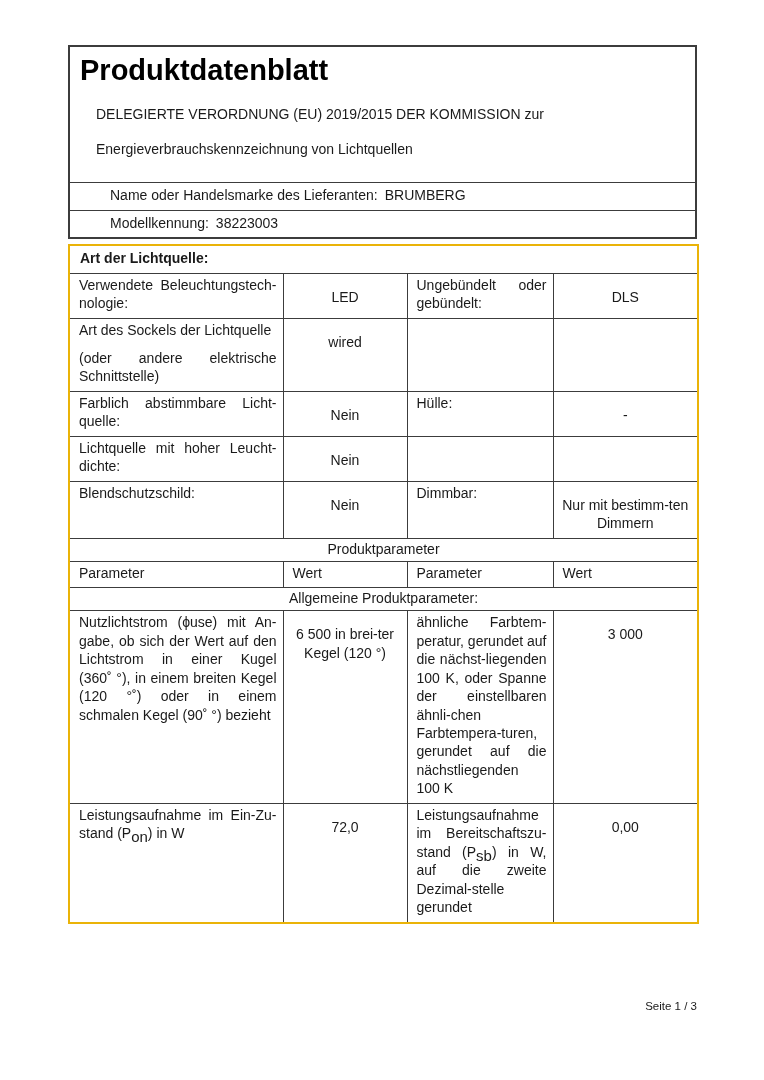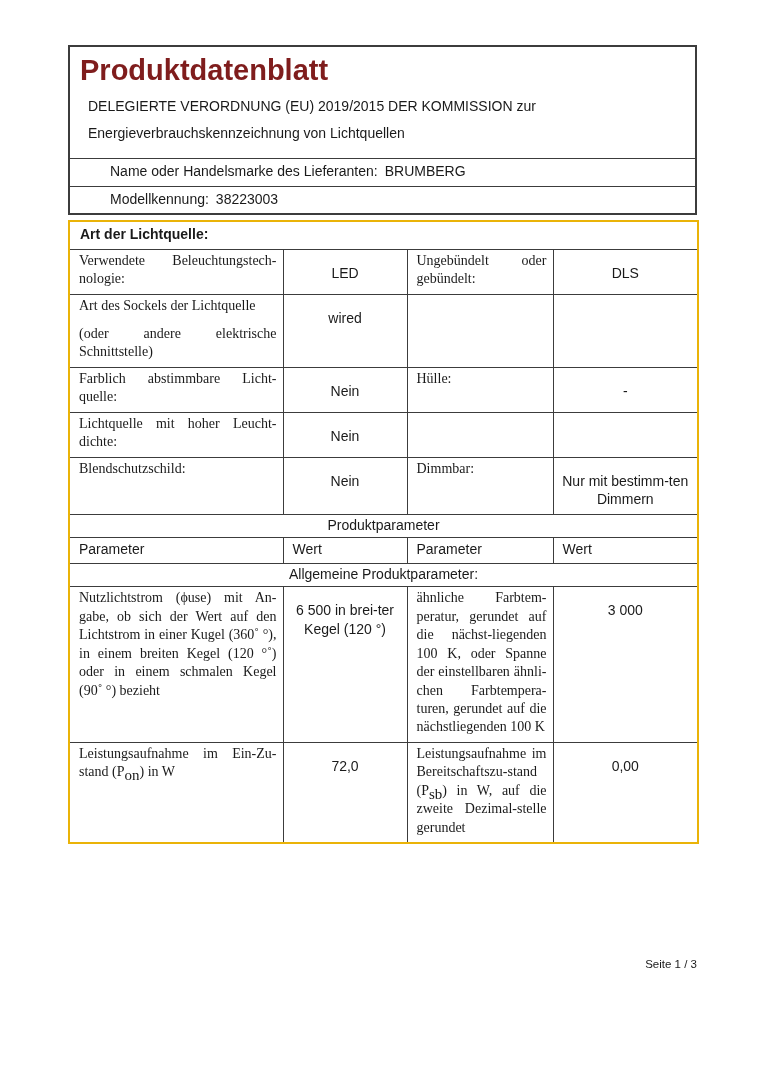--- a/index.html
+++ b/index.html
@@ -30,66 +30,65 @@
   td { border: 1px solid #3c3c3c; vertical-align: top; }
 
   
   .title-cell { padding: 4px 10px 8px 10px; }
   .doc-title {
     font-size: 29px;
     font-weight: bold;
     letter-spacing: 0px;
     margin: 0 0 7px 0;
   }
-  .subtitle { margin: 8px; }
+  .subtitle { margin: 16px; }
   .info-cell { padding: 3px 10px 5px 10px; }
   .info-cell.tall { padding-bottom: 7px; }
   .lbl { font-weight: normal; margin-left: 30px; }
   .val-inline { margin-left: 7px; }
 
   
   .sec-left  { font-weight: bold; padding: 3px 10px 5px 10px; }
   .sec-center{ font-weight: normal; text-align: center; padding: 1px 6px 3px 6px; }
   .p-cell {
     padding: 2px 6px 5px 9px;
     text-align: justify;
     text-align-last: left;
-    font-family: Liberation Serif, serif;
   }
   .p-cell p { margin: 0; }
   .p-cell p + p { margin-top: 10px; }
   .v-cell {
     padding: 14px 4px 5px 4px;
     text-align: center;
   }
   .hdr-cell { padding: 2px 6px 4px 9px; }
   sub { font-size: 15px; line-height: 0; }
 
   .footer {
     position: absolute;
     left: 0;
-    top: 958px;
+    top: 1000px;
     width: 764px;
     box-sizing: border-box;
     padding-right: 67px;
     text-align: right;
     font-size: 11.5px;
     color: #1a1a1a;
   }
 </style>
 </head>
 <body>
 
 <div class="doc">
 
   <table class="info-table">
     <tbody>
         <tr>
       <td class="title-cell">
-        <p class="doc-title" id="docTitle" style="color: #7f1d1d;">Produktdatenblatt</p>
+        <p class="doc-title" id="docTitle" style="color: #000000;">Produktdatenblatt</p>
         <p class="subtitle">DELEGIERTE VERORDNUNG (EU) 2019/2015 DER KOMMISSION zur</p>
         <p class="subtitle">Energieverbrauchskennzeichnung von Lichtquellen</p>
       </td>
     </tr>
     <tr>
       <td class="info-cell">
         <span class="lbl">Name oder Handelsmarke des Lieferanten:</span><span class="val-inline">BRUMBERG</span>
       </td>
     </tr>
     <tr>

